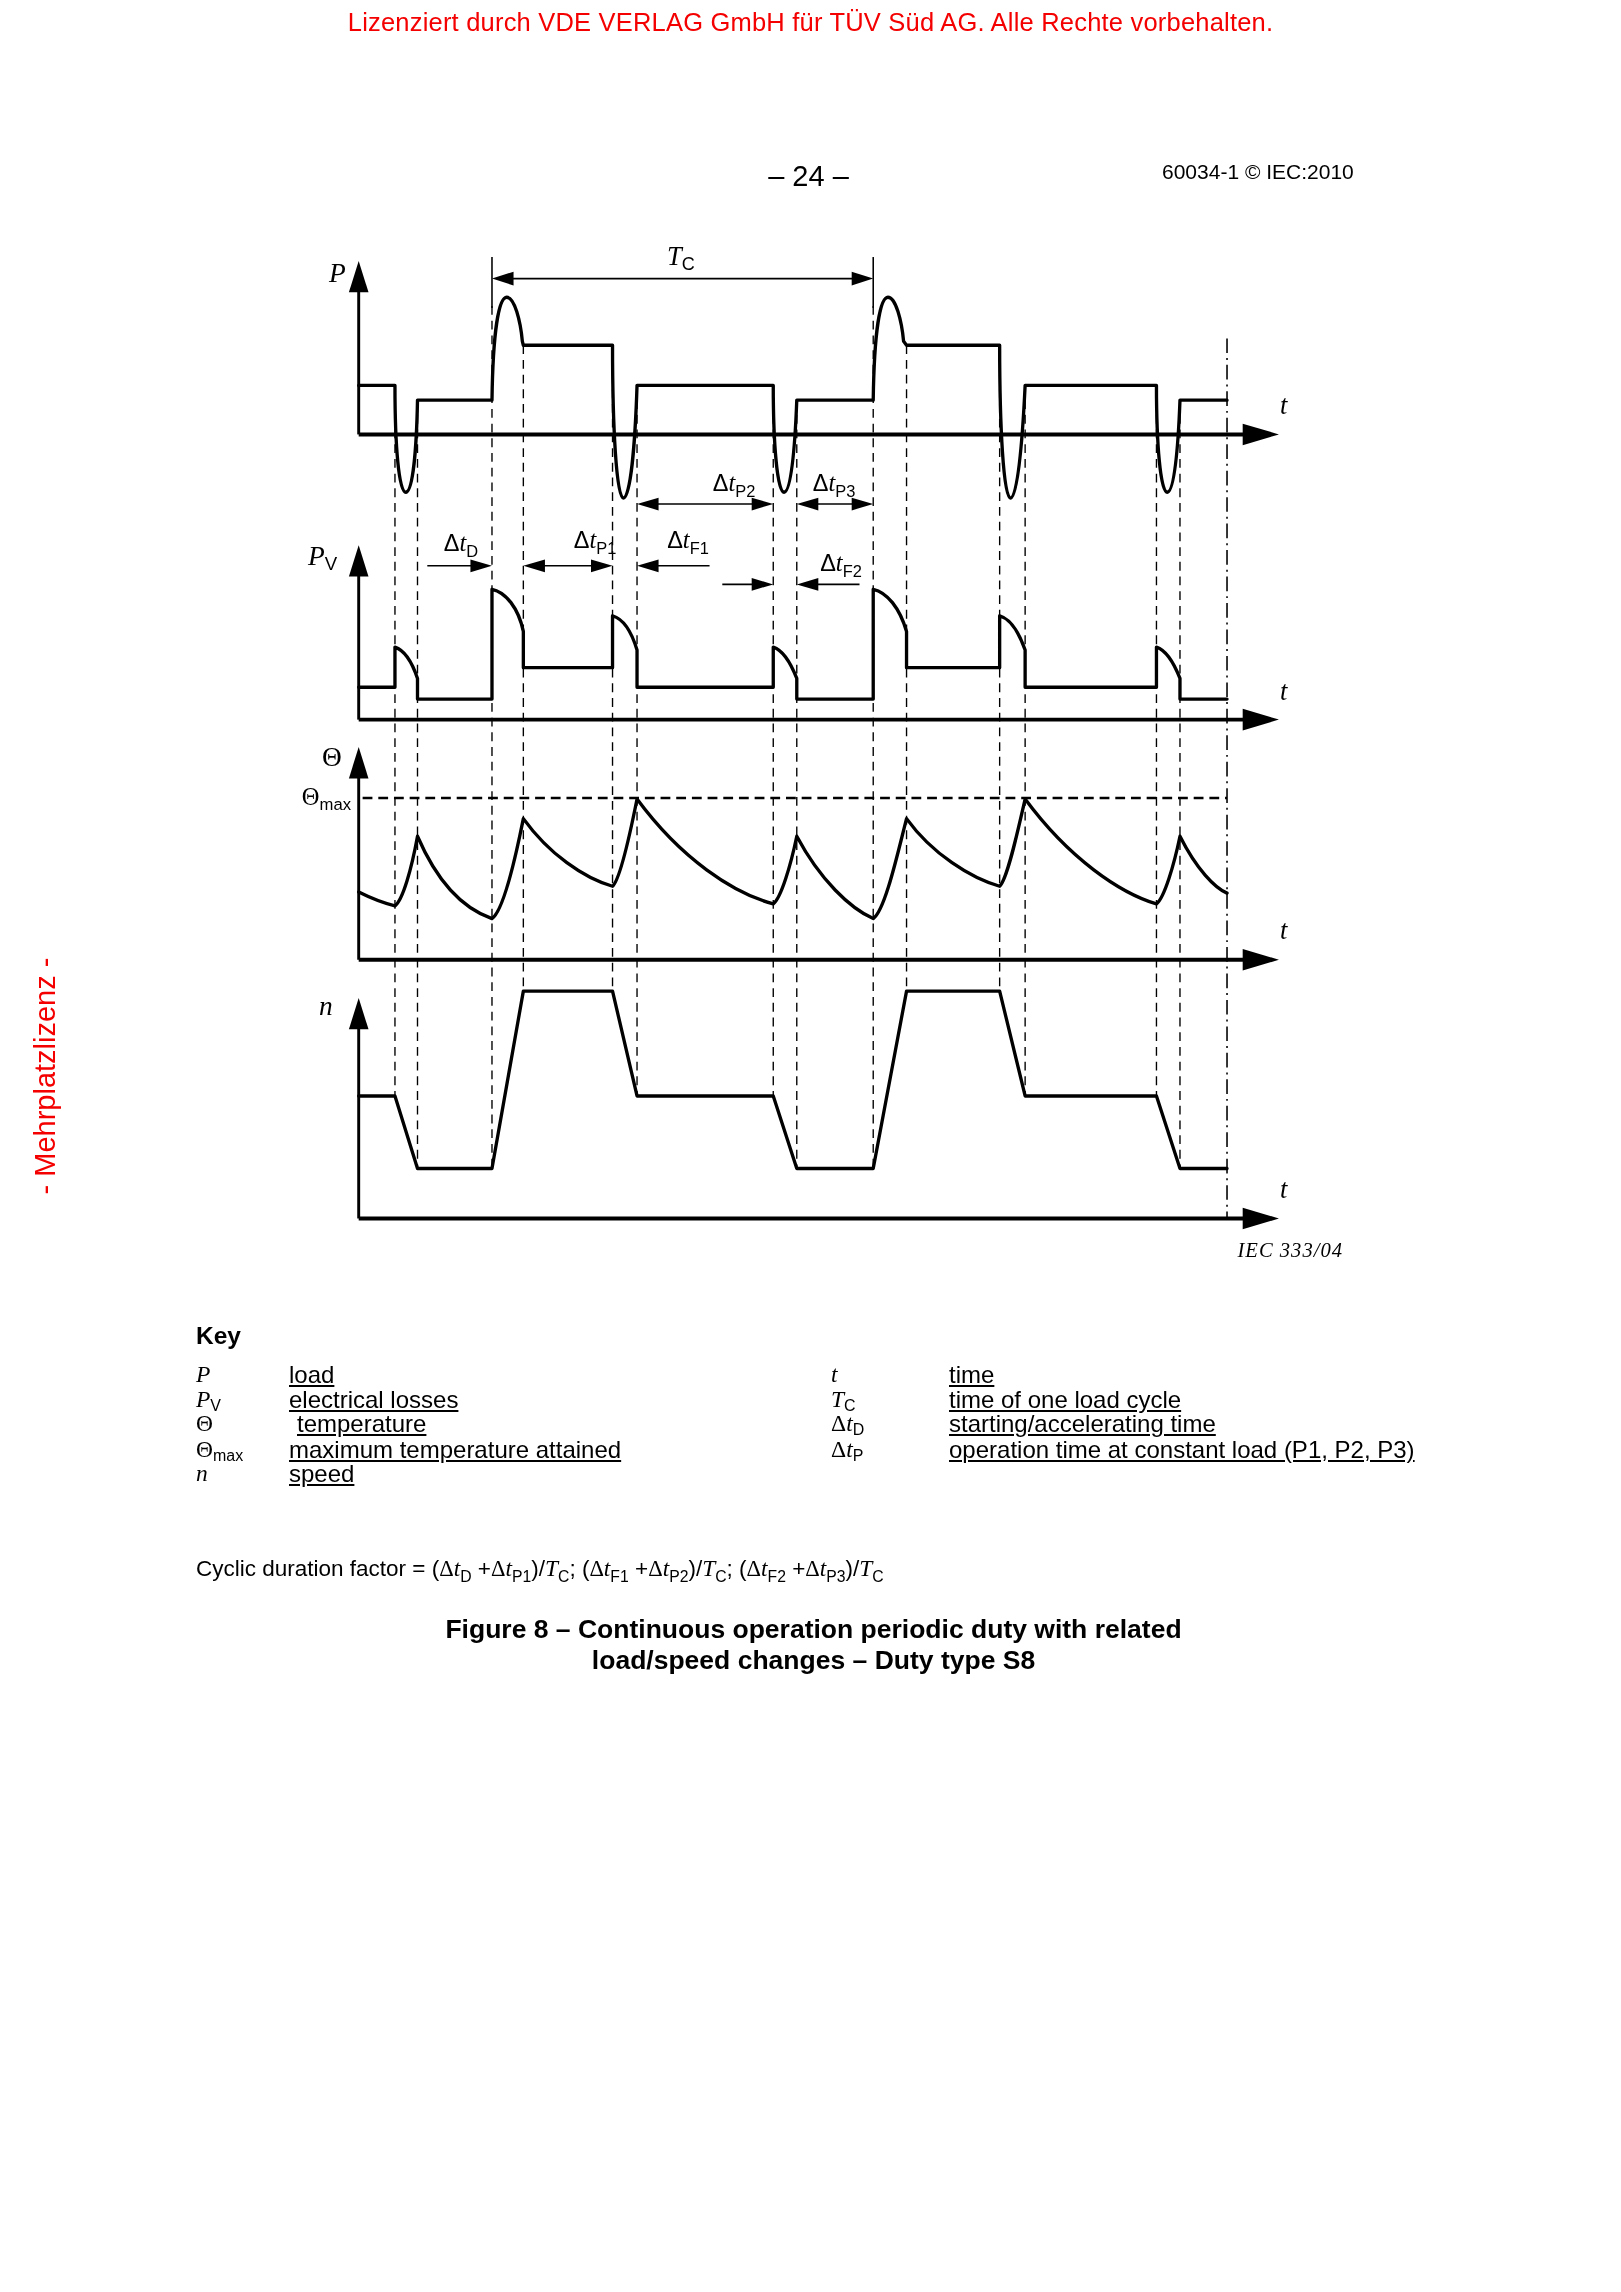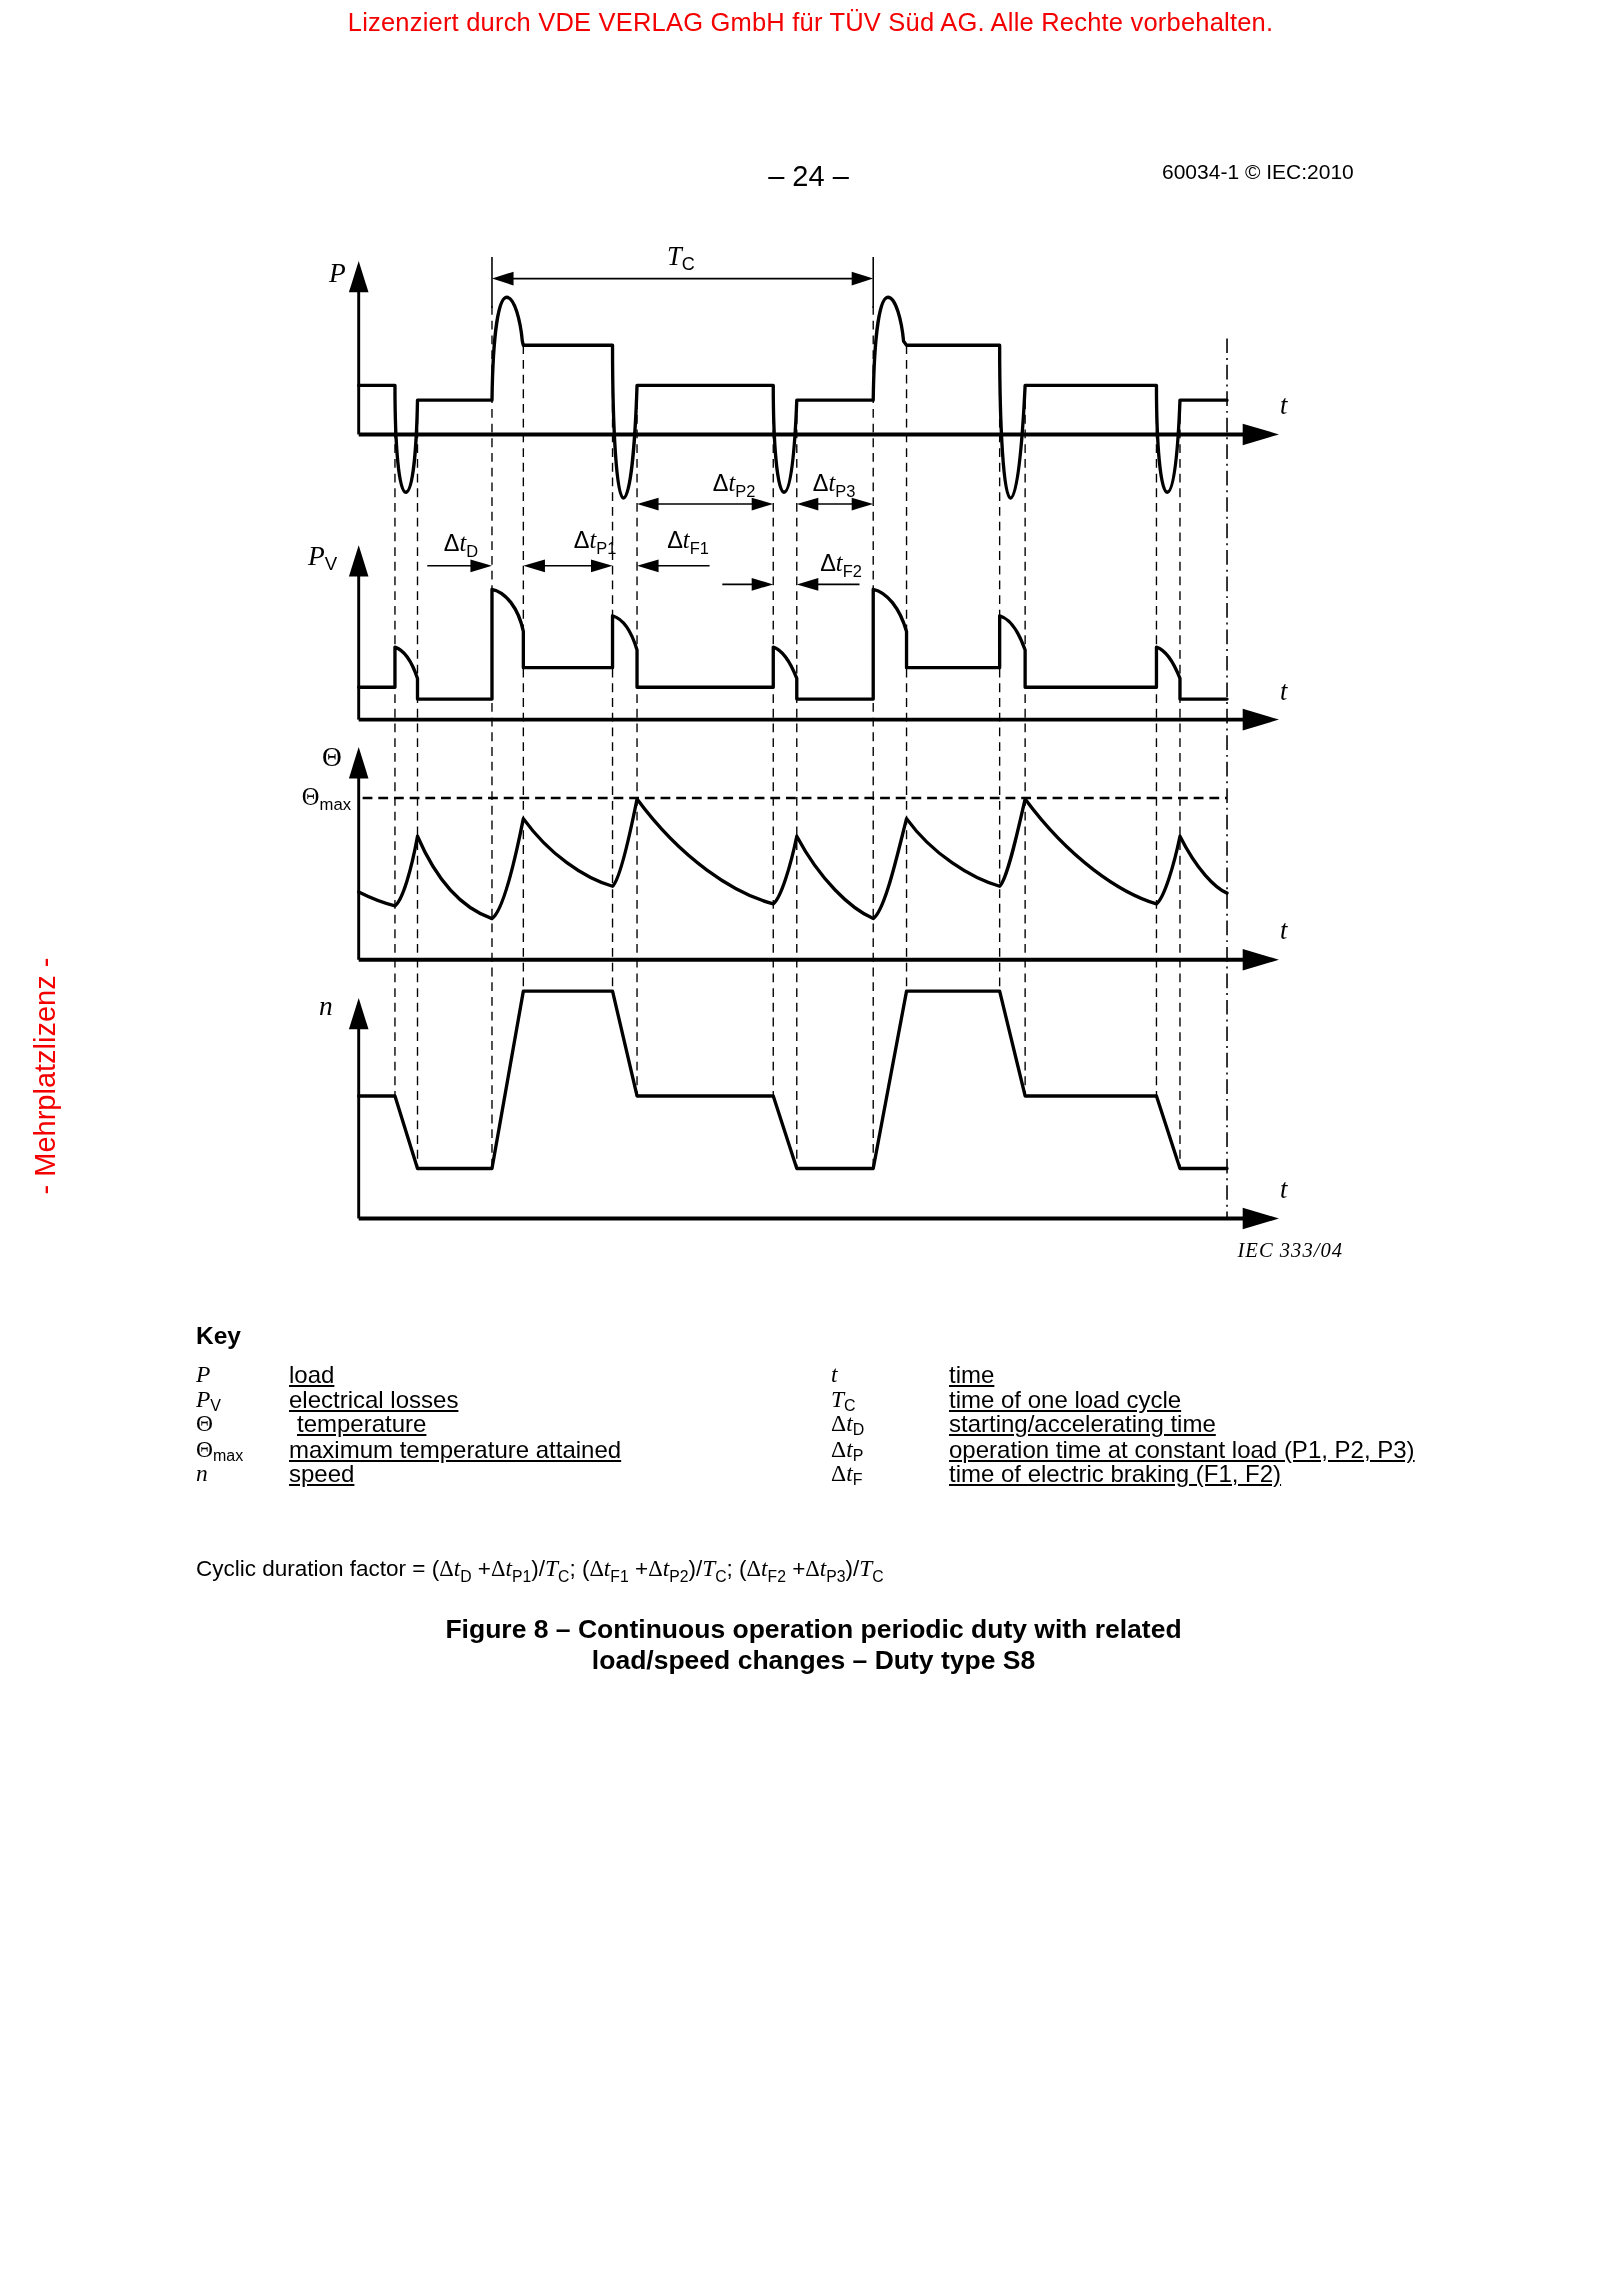--- a/index.html
+++ b/index.html
@@ -240,24 +240,20 @@
     <span class="kdesc" style="left:118px;">time of one load cycle</span>
   </div>
   <div class="abs krow" style="left:831px;top:1410px;width:686px;">
     <span class="ksym"><span class="pre">Δ</span><span>t</span><span class="symsub">D</span></span>
     <span class="kdesc" style="left:118px;">starting/accelerating time</span>
   </div>
   <div class="abs krow" style="left:831px;top:1436px;width:686px;">
     <span class="ksym"><span class="pre">Δ</span><span>t</span><span class="symsub">P</span></span>
     <span class="kdesc" style="left:118px;">operation time at constant load (P1, P2, P3)</span>
   </div>
-  <div class="abs krow" style="left:831px;top:1460px;width:686px;">
-    <span class="ksym"><span class="pre">Δ</span><span>t</span><span class="symsub">F</span></span>
-    <span class="kdesc" style="left:118px;">time of electric braking (F1, F2)</span>
-  </div>
 
   <div class="abs formula"><span class="tk-r">Cyclic duration factor = (</span><span class="tk-g">Δ</span><span class="tk-i">t</span><sub class="tk-sub">D</sub><span class="tk-r"> +</span><span class="tk-g">Δ</span><span class="tk-i">t</span><sub class="tk-sub">P1</sub><span class="tk-r">)/</span><span class="tk-i">T</span><sub class="tk-sub">C</sub><span class="tk-r">; (</span><span class="tk-g">Δ</span><span class="tk-i">t</span><sub class="tk-sub">F1</sub><span class="tk-r"> +</span><span class="tk-g">Δ</span><span class="tk-i">t</span><sub class="tk-sub">P2</sub><span class="tk-r">)/</span><span class="tk-i">T</span><sub class="tk-sub">C</sub><span class="tk-r">; (</span><span class="tk-g">Δ</span><span class="tk-i">t</span><sub class="tk-sub">F2</sub><span class="tk-r"> +</span><span class="tk-g">Δ</span><span class="tk-i">t</span><sub class="tk-sub">P3</sub><span class="tk-r">)/</span><span class="tk-i">T</span><sub class="tk-sub">C</sub></div>
 
   <div class="abs caption" style="top:1614px;">Figure 8 – Continuous operation periodic duty with related</div>
   <div class="abs caption" style="top:1645px;">load/speed changes – Duty type S8</div>
 
 </div>
 
 
 </body></html>

